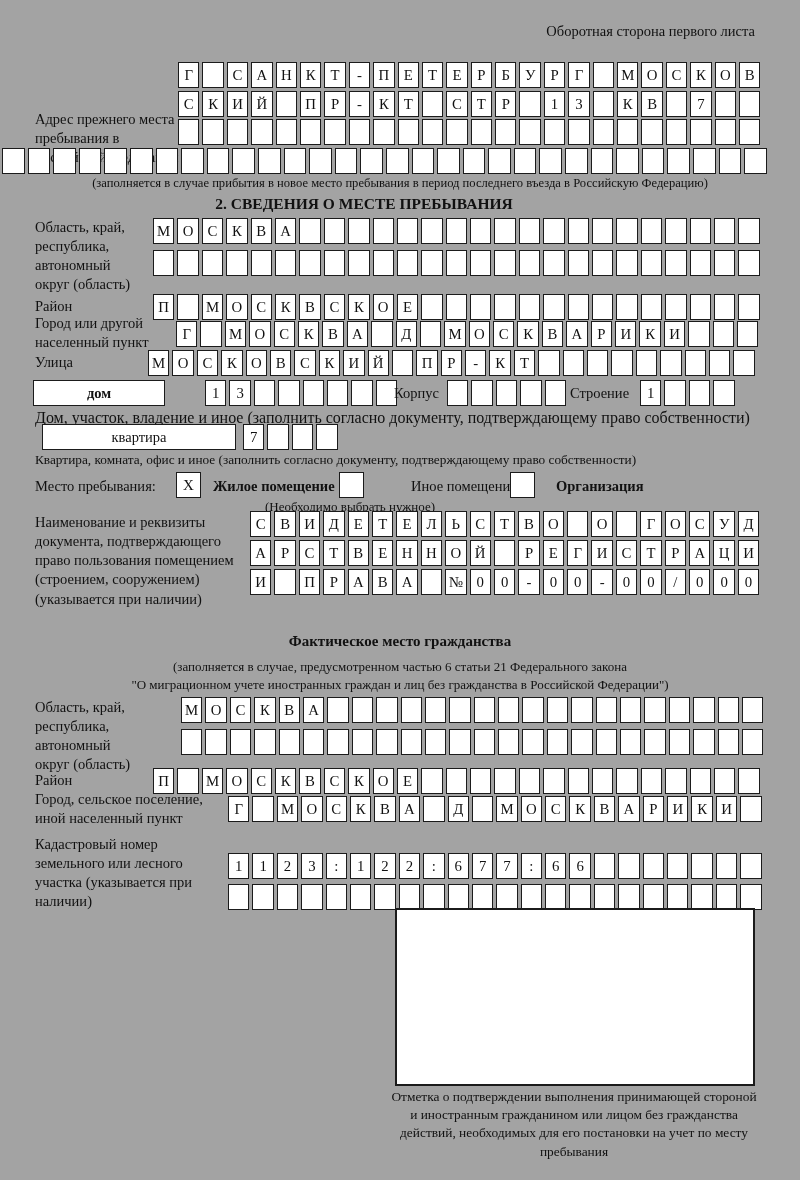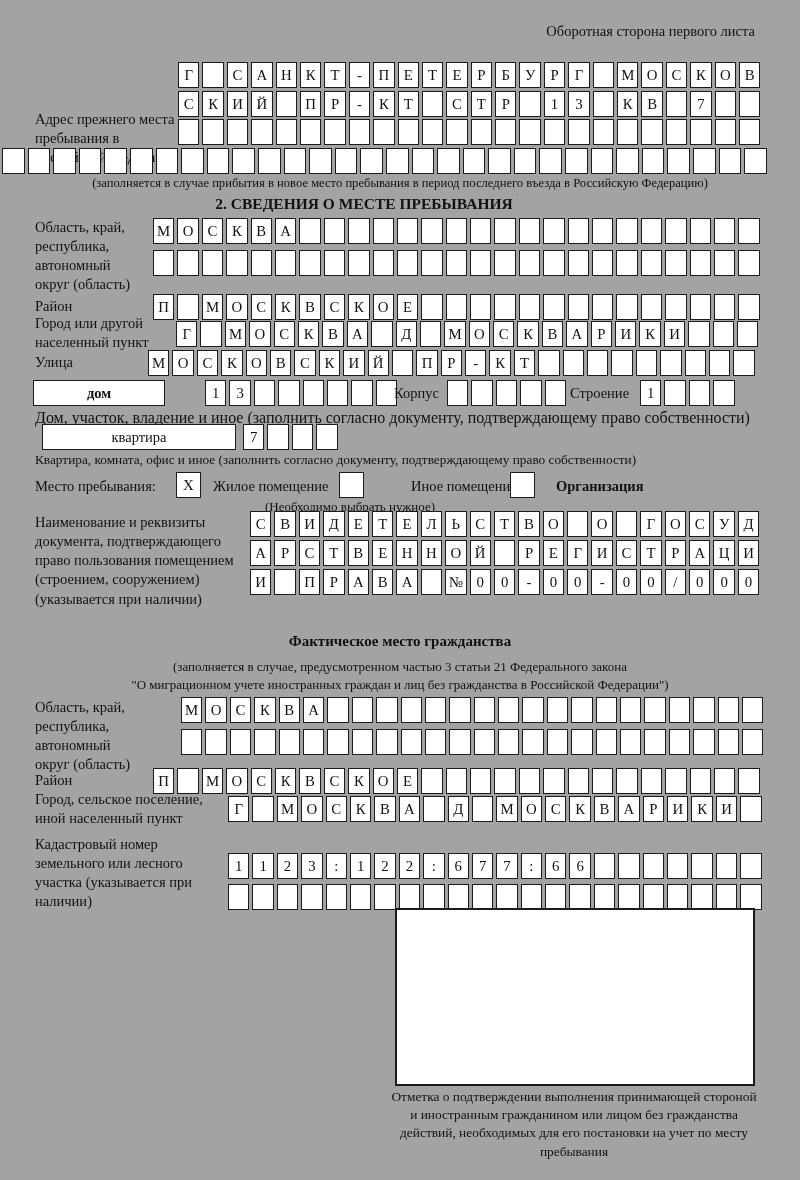--- a/index.html
+++ b/index.html
@@ -325,21 +325,21 @@
   <div class="cellrow" style="left:243px;top:424px;">
       <span class="cell">7</span>
       <span class="cell"></span>
       <span class="cell"></span>
       <span class="cell"></span>
     </div>
   <div class="abs" style="left:35px;top:452px;font-size:13.3px;">Квартира, комната, офис и иное (заполнить согласно документу, подтверждающему право собственности)</div>
 
   <div class="abs lbl" style="left:35px;top:477px;">Место пребывания:</div>
   <div class="checkbox" style="left:176px;top:472px;">X</div>
-  <div class="abs lbl" style="left:213px;top:477px;">Жилое помещение</div>
+  <div class="abs lbl" style="left:213px;top:477px;font-weight:bold;">Жилое помещение</div>
   <div class="checkbox" style="left:339px;top:472px;"></div>
   <div class="abs lbl" style="left:376px;top:477px;margin-left:35px;">Иное помещение</div>
   <div class="checkbox" style="left:510px;top:472px;"></div>
   <div class="abs lbl" style="left:556px;top:477px;font-weight:bold;">Организация</div>
   <div class="abs lbl" style="left:35px;top:513px;width:212px;">Наименование и реквизиты документа, подтверждающего право пользования помещением (строением, сооружением) (указывается при наличии)</div>
 
   <div class="abs center" style="left:150px;top:499px;width:400px;font-size:13px;">(Необходимо выбрать нужное)</div>
   <div class="cellrow" style="left:250px;top:511px;">
       <span class="cell">С</span>
       <span class="cell">В</span>
@@ -404,21 +404,21 @@
       <span class="cell">-</span>
       <span class="cell">0</span>
       <span class="cell">0</span>
       <span class="cell">/</span>
       <span class="cell">0</span>
       <span class="cell">0</span>
       <span class="cell">0</span>
     </div>
 
   <div class="abs bold center" style="left:0;top:633px;width:800px;font-size:15px;">Фактическое место гражданства</div>
-  <div class="abs center" style="left:0;top:659px;width:800px;font-size:13px;">(заполняется в случае, предусмотренном частью 3 статьи 21 Федерального закона</div>
+  <div class="abs center" style="left:0;top:659px;width:800px;font-size:13px;">(заполняется в случае, предусмотренном частью 6 статьи 21 Федерального закона</div>
   <div class="abs center" style="left:0;top:677px;width:800px;font-size:13px;">"О миграционном учете иностранных граждан и лиц без гражданства в Российской Федерации")</div>
 
   <div class="abs lbl" style="left:35px;top:698px;width:112px;">Область, край, республика, автономный округ (область)</div>
   <div class="cellrow" style="left:181px;top:697px;">
       <span class="cell">М</span>
       <span class="cell">О</span>
       <span class="cell">С</span>
       <span class="cell">К</span>
       <span class="cell">В</span>
       <span class="cell">А</span>

